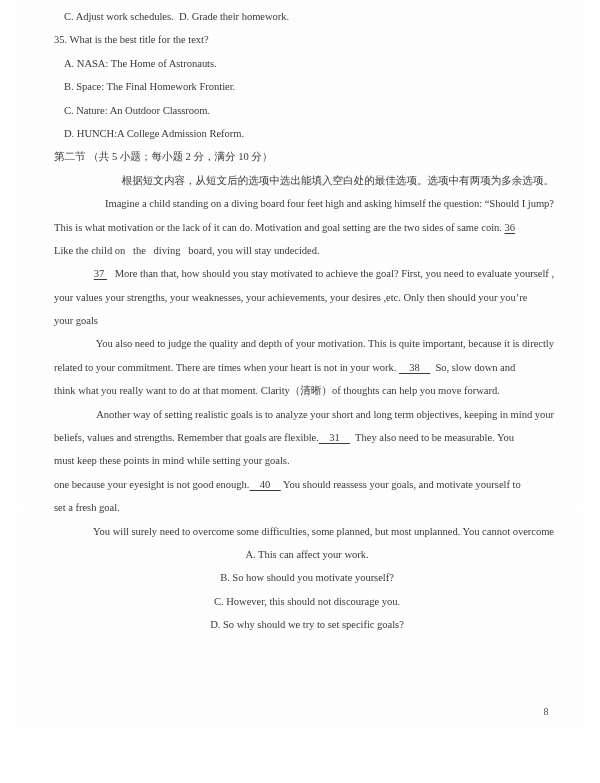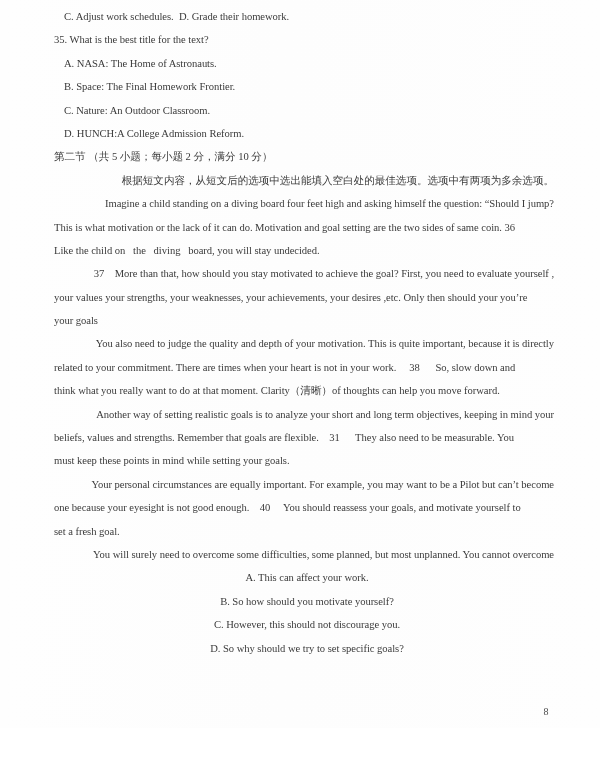--- a/index.html
+++ b/index.html
@@ -26,20 +26,21 @@
     height:23.4px;
     line-height:23.4px;
     white-space:pre;
   }
   .indent-q    { padding-left:0px; }
   .indent-opt  { padding-left:10px; }
   .indent-optB { padding-left:6px;text-align:center; }
   .indent-para { padding-left:20px;text-align:right; }
   .indent-none { padding-left:0px; }
   .blank {
+    text-decoration:underline;
     text-underline-offset:2px;
     text-decoration-thickness:0.8px;
   }
   .page-number {
     position:absolute;
     left:536px; top:702px;
     width:20px;
     text-align:center;
     font-size:10px;
     line-height:20px;
@@ -64,21 +65,20 @@
       <div class="line indent-none"><span>Like the child on   the   diving   board, you will stay undecided.</span></div>
       <div class="line indent-para"><span class="blank">37 </span><span>   More than that, how should you stay motivated to achieve the goal? First, you need to evaluate yourself ,</span></div>
       <div class="line indent-none"><span>your values your strengths, your weaknesses, your achievements, your desires ,etc. Only then should your you’re</span></div>
       <div class="line indent-none"><span>your goals</span></div>
       <div class="line indent-para"><span>You also need to judge the quality and depth of your motivation. This is quite important, because it is directly</span></div>
       <div class="line indent-none"><span>related to your commitment. There are times when your heart is not in your work. </span><span class="blank">    38    </span><span>  So, slow down and</span></div>
       <div class="line indent-none"><span>think what you really want to do at that moment. Clarity（清晰）of thoughts can help you move forward.</span></div>
       <div class="line indent-para"><span>Another way of setting realistic goals is to analyze your short and long term objectives, keeping in mind your</span></div>
       <div class="line indent-none"><span>beliefs, values and strengths. Remember that goals are flexible.</span><span class="blank">    31    </span><span>  They also need to be measurable. You</span></div>
       <div class="line indent-none"><span>must keep these points in mind while setting your goals.</span></div>
-      <div class="line indent-para"><span>Your personal circumstances are equally important. For example, you may want to be a Pilot but can’t become</span></div>
       <div class="line indent-none"><span>one because your eyesight is not good enough.</span><span class="blank">    40    </span><span> You should reassess your goals, and motivate yourself to</span></div>
       <div class="line indent-none"><span>set a fresh goal.</span></div>
       <div class="line indent-para"><span>You will surely need to overcome some difficulties, some planned, but most unplanned. You cannot overcome</span></div>
       <div class="line indent-optB"><span>A. This can affect your work.</span></div>
       <div class="line indent-optB"><span>B. So how should you motivate yourself?</span></div>
       <div class="line indent-optB"><span>C. However, this should not discourage you.</span></div>
       <div class="line indent-optB"><span>D. So why should we try to set specific goals?</span></div>
     </div>
   <div class="page-number">8</div>
 </div>

